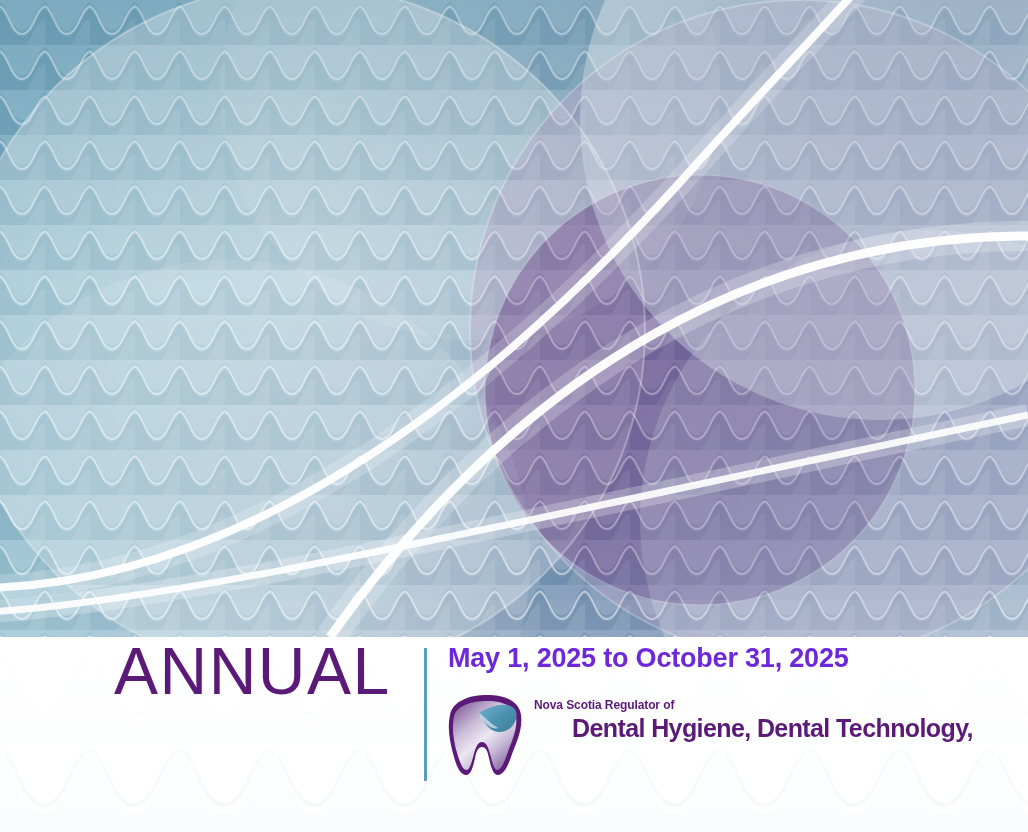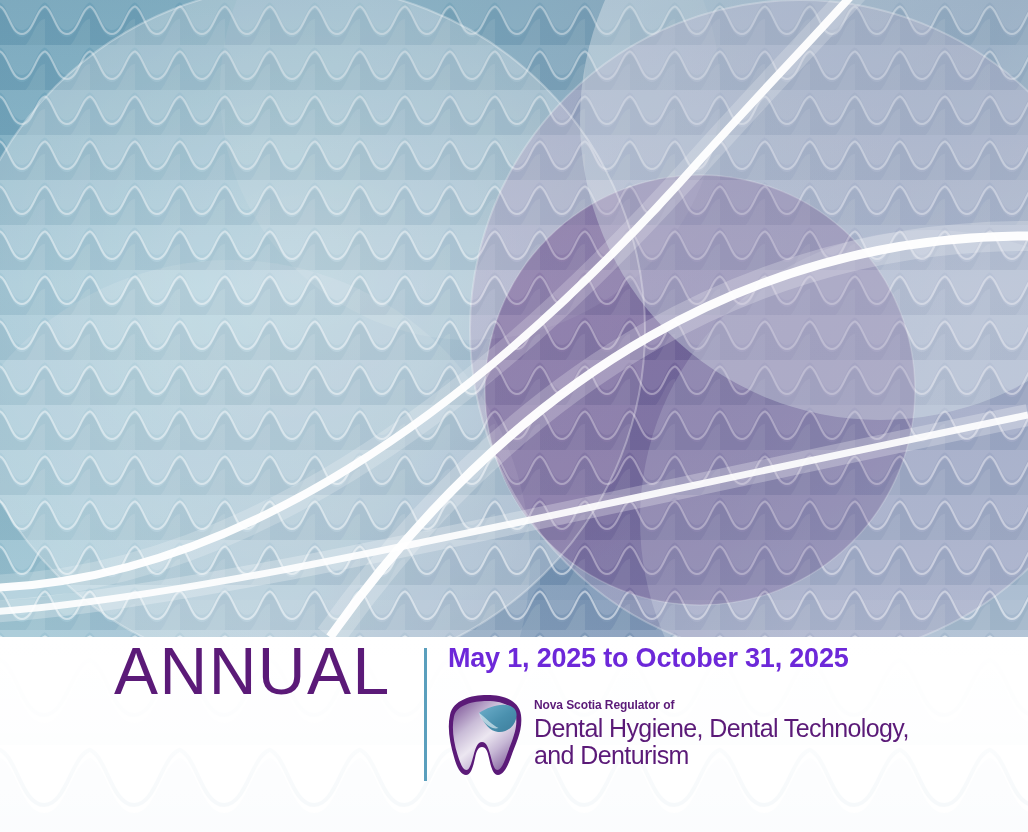--- a/index.html
+++ b/index.html
@@ -96,25 +96,26 @@
   #org-line1 {
     color:#5b1a78;
     font-weight:700;
     font-size:12px;
     line-height:19px;
     letter-spacing:-0.1px;
     white-space:nowrap;
   }
   #org-line2, #org-line3 {
     color:#5b1a78;
-    font-weight:400;
+    font-weight:700;
     font-size:25px;
     line-height:27px;
     letter-spacing:-0.6px;
     white-space:nowrap;
+    margin-left:38px;
   }
 </style>
 </head>
 <body>
 
 <div id="cover">
 
   <div id="hero">
     <svg id="hero-svg" viewBox="0 0 1028 637" preserveAspectRatio="none">
       <defs>
@@ -292,21 +293,20 @@
                      C67,15 70,21 68,28
                      C66,36 58,42 50,41
                      C42,40 36,33 31,22 Z" fill="url(#swooshFill)"></path>
 
             <path d="M30.5,21.5 C38,27 44,34 50.5,37 C45,39 38,34 33,27 Z" fill="#ffffff" opacity="0.55"></path>
           </svg>
 
           <div id="org-text">
             <div id="org-line1">Nova Scotia Regulator of</div>
             <div id="org-line2">Dental Hygiene, Dental Technology,</div>
-            <div id="org-line3">and Denturism</div>
           </div>
 
         </div>
       </div>
 
     </div>
   </div>
 
 </div>
 

